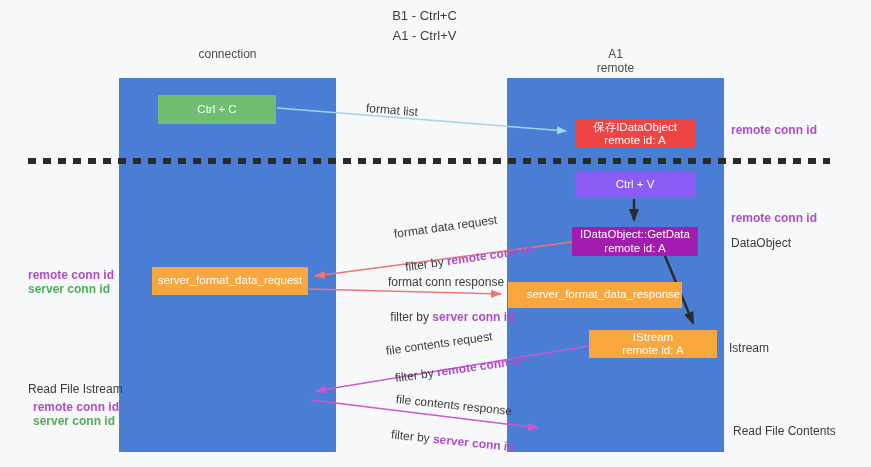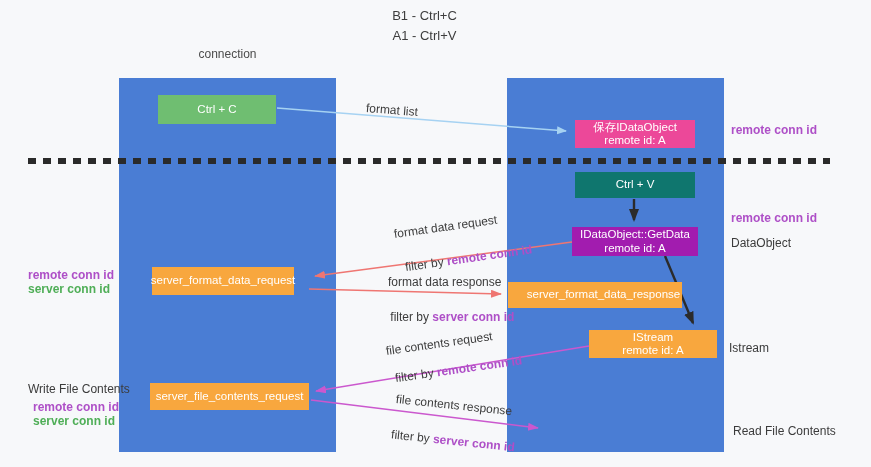--- a/index.html
+++ b/index.html
@@ -43,20 +43,24 @@
 <div class="canvas">
 
   <div class="title">
     <div>B1 - Ctrl+C</div>
     <div>A1 - Ctrl+V</div>
   </div>
 
   <div class="col-header" style="left:119px">
     <div>connection</div>
   </div>
+  <div class="col-header" style="left:507px">
+    <div>A1</div>
+    <div>remote</div>
+  </div>
 
   <div class="lifeline" style="left: 119px; background: rgb(74, 125, 212);"></div>
   <div class="lifeline" style="left: 507px; background: rgb(74, 125, 212);"></div>
 
   <svg class="overlay" width="871" height="467" viewBox="0 0 871 467">
     <defs>
       <marker id="mB" markerWidth="10" markerHeight="9" refX="9" refY="4" orient="auto" markerUnits="userSpaceOnUse">
         <path d="M0,0 L10,4 L0,8 Z" fill="#a6d2f2"></path>
       </marker>
       <marker id="mS" markerWidth="11" markerHeight="9" refX="10" refY="4" orient="auto" markerUnits="userSpaceOnUse">
@@ -84,60 +88,57 @@
 
     <line x1="589" y1="346" x2="316" y2="391" stroke-width="1.5" marker-end="url(#mM)" stroke="#cb58ce"></line>
 
     <line x1="311" y1="400" x2="538" y2="428" stroke-width="1.5" marker-end="url(#mM)" stroke="#cb58ce"></line>
   </svg>
 
   <div class="node" style="left: 158px; top: 95px; width: 118px; height: 29px; background: rgb(111, 190, 113);">
     <span>Ctrl + C</span>
   </div>
 
-  <div class="node" style="left: 575px; top: 120px; width: 120px; height: 28px; background: #ec4899;">
+  <div class="node" style="left: 575px; top: 120px; width: 120px; height: 28px; background: #ef4444;">
     <span>保存IDataObject</span>
     <span>remote id: A</span>
   </div>
 
-  <div class="node" style="left: 575px; top: 172px; width: 120px; height: 26px; background: #0f766e;">
+  <div class="node" style="left: 575px; top: 172px; width: 120px; height: 26px; background: #8b5cf6;">
     <span>Ctrl + V</span>
   </div>
 
   <div class="node" style="left: 572px; top: 227px; width: 126px; height: 29px; background: #a21caf;">
     <span>IDataObject::GetData</span>
     <span>remote id: A</span>
   </div>
 
-  <div class="node" style="left: 152px; top: 267px; width: 142px; height: 28px; background: rgb(248, 167, 62);">
+  <div class="node" style="left: 152px; top: 267px; width: 156px; height: 28px; background: rgb(248, 167, 62);">
     <span>server_format_data_request</span>
   </div>
 
   <div class="node" style="left: 508px; top: 282px; width: 157px; height: 26px; background: rgb(248, 167, 62); padding-left: 17px;">
     <span>server_format_data_response</span>
   </div>
 
   <div class="node" style="left: 589px; top: 330px; width: 128px; height: 28px; background: rgb(248, 167, 62);">
     <span>IStream</span>
     <span>remote id: A</span>
   </div>
 
-  <div class="node" style="left: 150px; top: 383px; width: 159px; height: 27px; background: rgb(248, 167, 62);">
-    <span>server_file_contents_request</span>
-  </div>
 
 
   <div class="annotation rot-p5" style="left:366px;top:101px">format list</div>
 
   <div class="annotation rot-n8" style="left:394px;top:227px">format data request</div>
   <div class="annotation rot-n8" style="left:392px;top:248px">
     <span>filter by </span><span class="fkey" style="color: rgb(174, 79, 199);">remote conn id</span>
   </div>
 
-  <div class="annotation" style="left:388px;top:275px">format data response</div>
+  <div class="annotation" style="left:388px;top:275px">format conn response</div>
   <div class="annotation" style="left:377px;top:296px">
     <span>filter by </span><span class="fkey" style="color: rgb(174, 79, 199);">server conn id</span>
   </div>
 
   <div class="annotation rot-n8" style="left:386px;top:344px">file contents request</div>
   <div class="annotation rot-n8" style="left:382px;top:359px">
     <span>filter by </span><span class="fkey" style="color: rgb(174, 79, 199);">remote conn id</span>
   </div>
 
   <div class="annotation rot-p6" style="left:396px;top:392px">file contents response</div>
@@ -146,17 +147,17 @@
   </div>
 
   <div class="side-label" style="left: 731px; top: 123px; color: rgb(174, 79, 199);">remote conn id</div>
   <div class="side-label" style="left: 731px; top: 211px; color: rgb(174, 79, 199);">remote conn id</div>
   <div class="side-label plain" style="left:731px;top:236px">DataObject</div>
   <div class="side-label plain" style="left:729px;top:341px">Istream</div>
   <div class="side-label plain" style="left:733px;top:424px">Read File Contents</div>
 
   <div class="side-label" style="left: 28px; top: 268px; color: rgb(174, 79, 199);">remote conn id</div>
   <div class="side-label" style="left: 28px; top: 282px; color: rgb(79, 174, 87);">server conn id</div>
-  <div class="side-label plain" style="left:28px;top:382px">Write File Contents</div>
+  <div class="side-label plain" style="left:28px;top:382px">Read File Istream</div>
   <div class="side-label" style="left: 33px; top: 400px; color: rgb(174, 79, 199);">remote conn id</div>
   <div class="side-label" style="left: 33px; top: 414px; color: rgb(79, 174, 87);">server conn id</div>
 
 </div>
 
 </body></html>

